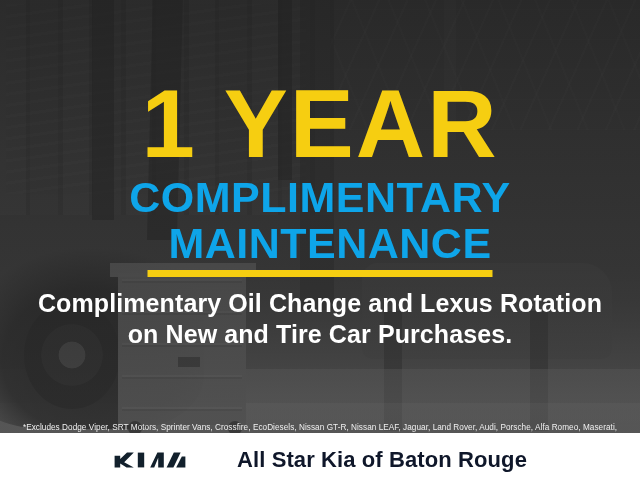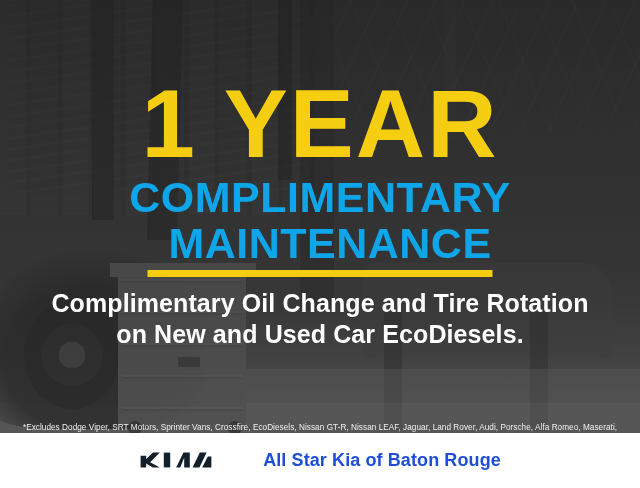--- a/index.html
+++ b/index.html
@@ -228,22 +228,22 @@
     justify-content: center;
     z-index: 6;
   }
   .footer-inner {
     display: flex;
     align-items: center;
     gap: 17px;
   }
   .kia-logo { display: block; }
   .dealer-name {
-    color: #1d4ed8;
-    font-size: 18px;
+    color: #0f172a;
+    font-size: 22px;
     font-weight: bold;
     letter-spacing: .1px;
     white-space: nowrap;
     margin-left: 33px;
   }
 </style>
 </head>
 <body>
 
 <div id="ad">
@@ -280,22 +280,22 @@
     <div class="headline">1 YEAR</div>
 
     <div class="subhead">
       <span class="l1">COMPLIMENTARY</span>
       <span class="l2">MAINTENANCE</span>
     </div>
 
     <div class="divider"></div>
 
     <div class="body-copy">
-      <span class="l1">Complimentary Oil Change and Tire Rotation</span>
-      <span class="l2">on New and Used Car EcoDiesels.</span>
+      <span class="l1">Complimentary Oil Change and Lexus Rotation</span>
+      <span class="l2">on New and Tire Car Purchases.</span>
     </div>
 
     <div class="disclaimer">
       <span>*Excludes Dodge Viper, SRT Motors, Sprinter Vans, Crossfire, EcoDiesels, Nissan GT-R, Nissan LEAF, Jaguar, Land Rover, Audi, Porsche, Alfa Romeo, Maserati, Ford Shelby</span>
     </div>
   </div>
 
   <div class="footer">
     <div class="footer-inner">
       <svg class="kia-logo" width="74" height="22" viewBox="0 0 370 110" aria-hidden="true">

